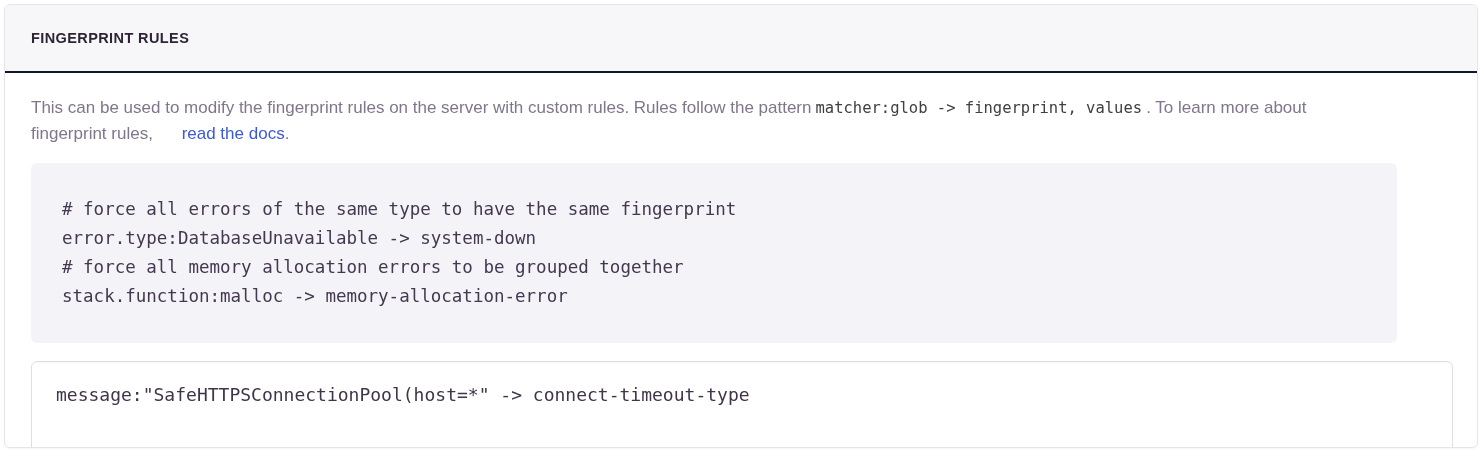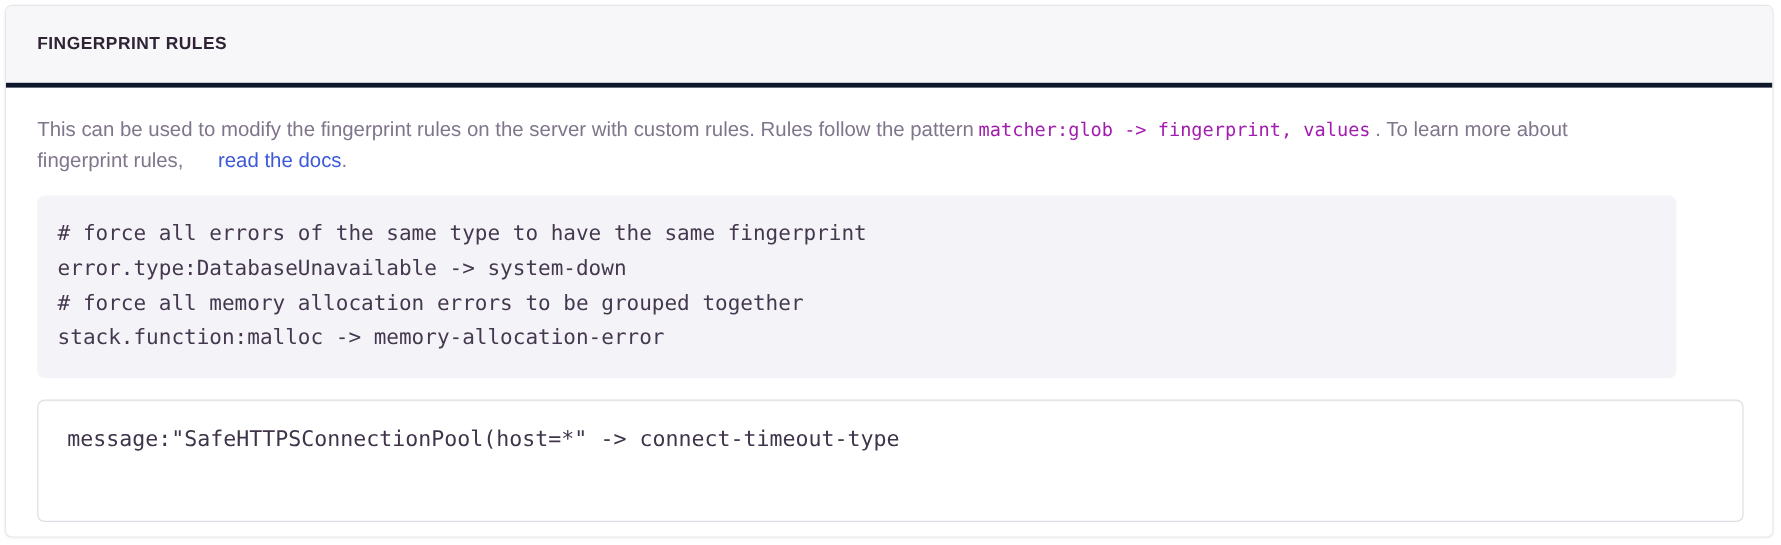--- a/index.html
+++ b/index.html
@@ -26,21 +26,21 @@
     border: 1px solid #e7e5ea;
     border-radius: 6px;
     box-shadow: 0 1px 2px rgba(43, 34, 51, 0.04);
     overflow: hidden;
   }
 
   .panel-header {
     height: 68px;
     box-sizing: border-box;
     background: #f7f7f9;
-    border-bottom: 4px solid #0f172a;
+    border-bottom: 2px solid #0f172a;
     display: flex;
     align-items: center;
     padding: 0 26px;
   }
 
   .panel-header-title {
     font-size: 14.5px;
     font-weight: bold;
     letter-spacing: 0.4px;
     color: #2f2436;
@@ -56,21 +56,21 @@
     font-size: 17px;
     line-height: 26px;
     color: #80768c;
     max-width: 1350px;
     margin: 0 0 16px 0;
   }
 
   .description .inline-code {
     font-family: "DejaVu Sans Mono", "Liberation Mono", monospace;
     font-size: 15.5px;
-    color: #a21caf;
+    color: #404040;
     padding: 0 4px;
     white-space: nowrap;
     margin-top: 39px;
   }
 
   .description .doc-link {
     color: #3b59d8;
     text-decoration: none;
     cursor: pointer;
     padding-left: 24px;
@@ -79,21 +79,21 @@
   .example-code {
     background: #f4f3f7;
     border-radius: 6px;
     padding: 16px 16px 16px 15px;
     margin: 0 0 18px 0;
     width: 1366px;
     box-sizing: border-box;
   }
 
   .example-code pre {
-    margin: 2px;
+    margin: 16px;
     font-family: "DejaVu Sans Mono", "Liberation Mono", monospace;
     font-size: 17.5px;
     line-height: 29px;
     color: #44384f;
     white-space: pre;
   }
 
   .rules-textarea {
     display: block;
     box-sizing: border-box;

